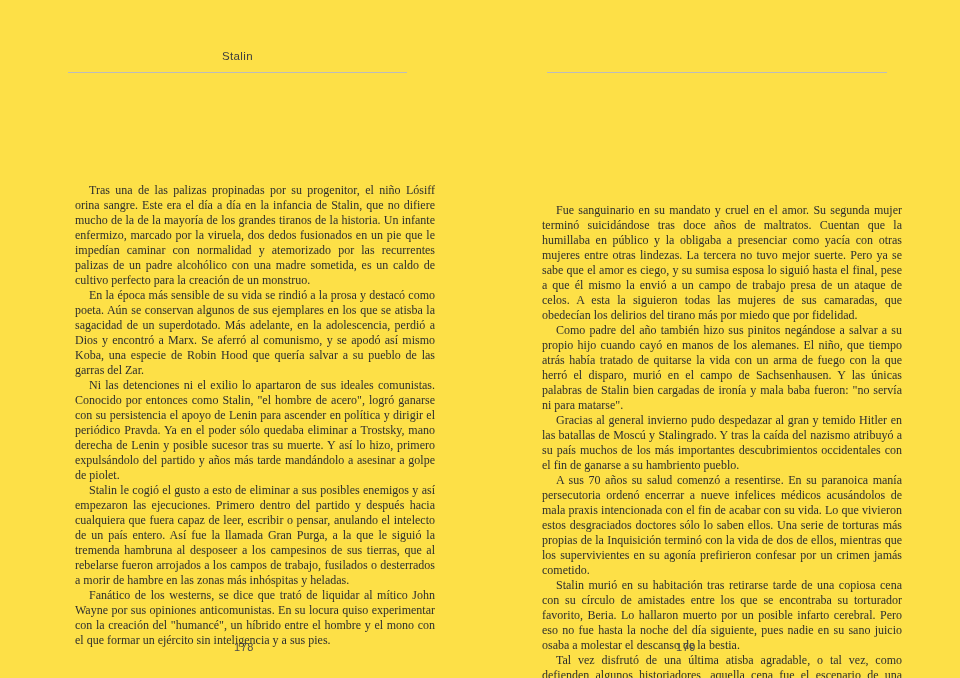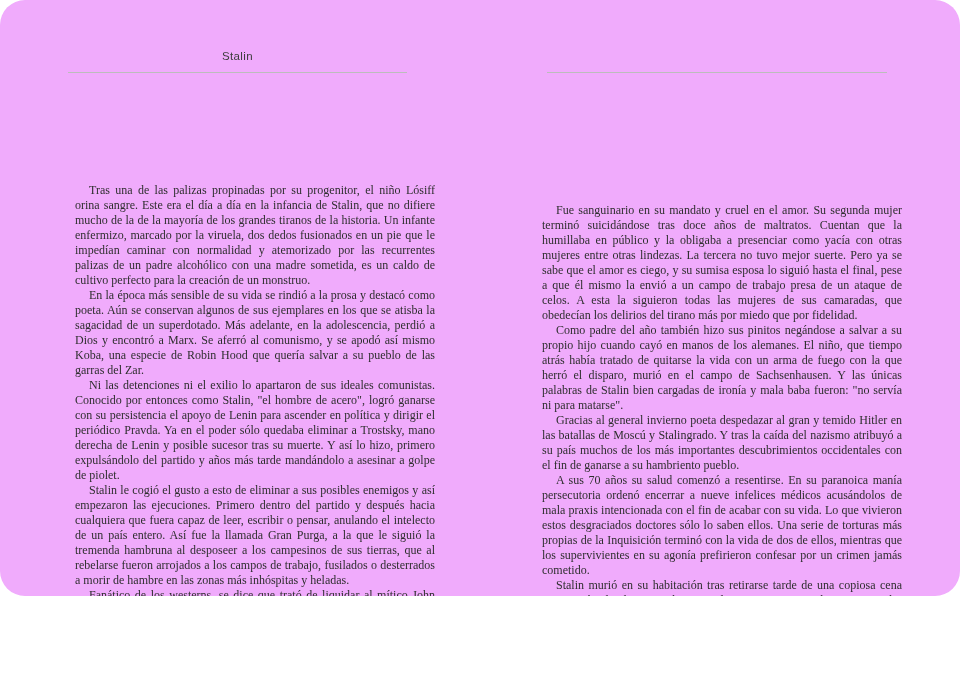--- a/index.html
+++ b/index.html
@@ -3,25 +3,24 @@
 <meta charset="utf-8">
 <style>
   html, body {
     margin: 0;
     padding: 0;
     background: #ffffff;
   }
   .spread {
     position: relative;
     width: 960px;
-    height: 596px;
-    background: #f0abfc;
+    height: 678px;
+    background: #fde047;
     overflow: hidden;
     font-family: "Liberation Serif", serif;
-    border-radius: 25px;
   }
   .running-header {
     position: absolute;
     top: 50px;
     text-align: center;
     font-family: "Liberation Sans", sans-serif;
     font-size: 11.5px;
     letter-spacing: 0.4px;
     color: #3d3d3d;
   }
@@ -88,21 +87,21 @@
 
       <p>Fanático de los westerns, se dice que trató de liquidar al mítico John Wayne por sus opiniones anticomunistas. En su locura quiso experimentar con la creación del "humancé", un híbrido entre el hombre y el mono con el que formar un ejército sin inteligencia y a sus pies.</p>
     </div>
 
   <div class="text-column column-right">
 
       <p>Fue sanguinario en su mandato y cruel en el amor. Su segunda mujer terminó suicidándose tras doce años de maltratos. Cuentan que la humillaba en público y la obligaba a presenciar como yacía con otras mujeres entre otras lindezas. La tercera no tuvo mejor suerte. Pero ya se sabe que el amor es ciego, y su sumisa esposa lo siguió hasta el final, pese a que él mismo la envió a un campo de trabajo presa de un ataque de celos. A esta la siguieron todas las mujeres de sus camaradas, que obedecían los delirios del tirano más por miedo que por fidelidad.</p>
 
       <p>Como padre del año también hizo sus pinitos negándose a salvar a su propio hijo cuando cayó en manos de los alemanes. El niño, que tiempo atrás había tratado de quitarse la vida con un arma de fuego con la que herró el disparo, murió en el campo de Sachsenhausen. Y las únicas palabras de Stalin bien cargadas de ironía y mala baba fueron: "no servía ni para matarse".</p>
 
-      <p>Gracias al general invierno poeta despedazar al gran y temido Hitler en las batallas de Moscú y Stalingrado. Y tras la caída del nazismo atribuyó a su país muchos de los más importantes descubrimientos occidentales con el fin de ganarse a su hambriento pueblo.</p>
+      <p>Gracias al general invierno pudo despedazar al gran y temido Hitler en las batallas de Moscú y Stalingrado. Y tras la caída del nazismo atribuyó a su país muchos de los más importantes descubrimientos occidentales con el fin de ganarse a su hambriento pueblo.</p>
 
       <p>A sus 70 años su salud comenzó a resentirse. En su paranoica manía persecutoria ordenó encerrar a nueve infelices médicos acusándolos de mala praxis intencionada con el fin de acabar con su vida. Lo que vivieron estos desgraciados doctores sólo lo saben ellos. Una serie de torturas más propias de la Inquisición terminó con la vida de dos de ellos, mientras que los supervivientes en su agonía prefirieron confesar por un crimen jamás cometido.</p>
 
       <p>Stalin murió en su habitación tras retirarse tarde de una copiosa cena con su círculo de amistades entre los que se encontraba su torturador favorito, Beria. Lo hallaron muerto por un posible infarto cerebral. Pero eso no fue hasta la noche del día siguiente, pues nadie en su sano juicio osaba a molestar el descanso de la bestia.</p>
 
       <p>Tal vez disfrutó de una última atisba agradable, o tal vez, como defienden algunos historiadores, aquella cena fue el escenario de una encarnizada</p>
     </div>
 
   <div class="page-number page-number-left">178</div>
 

